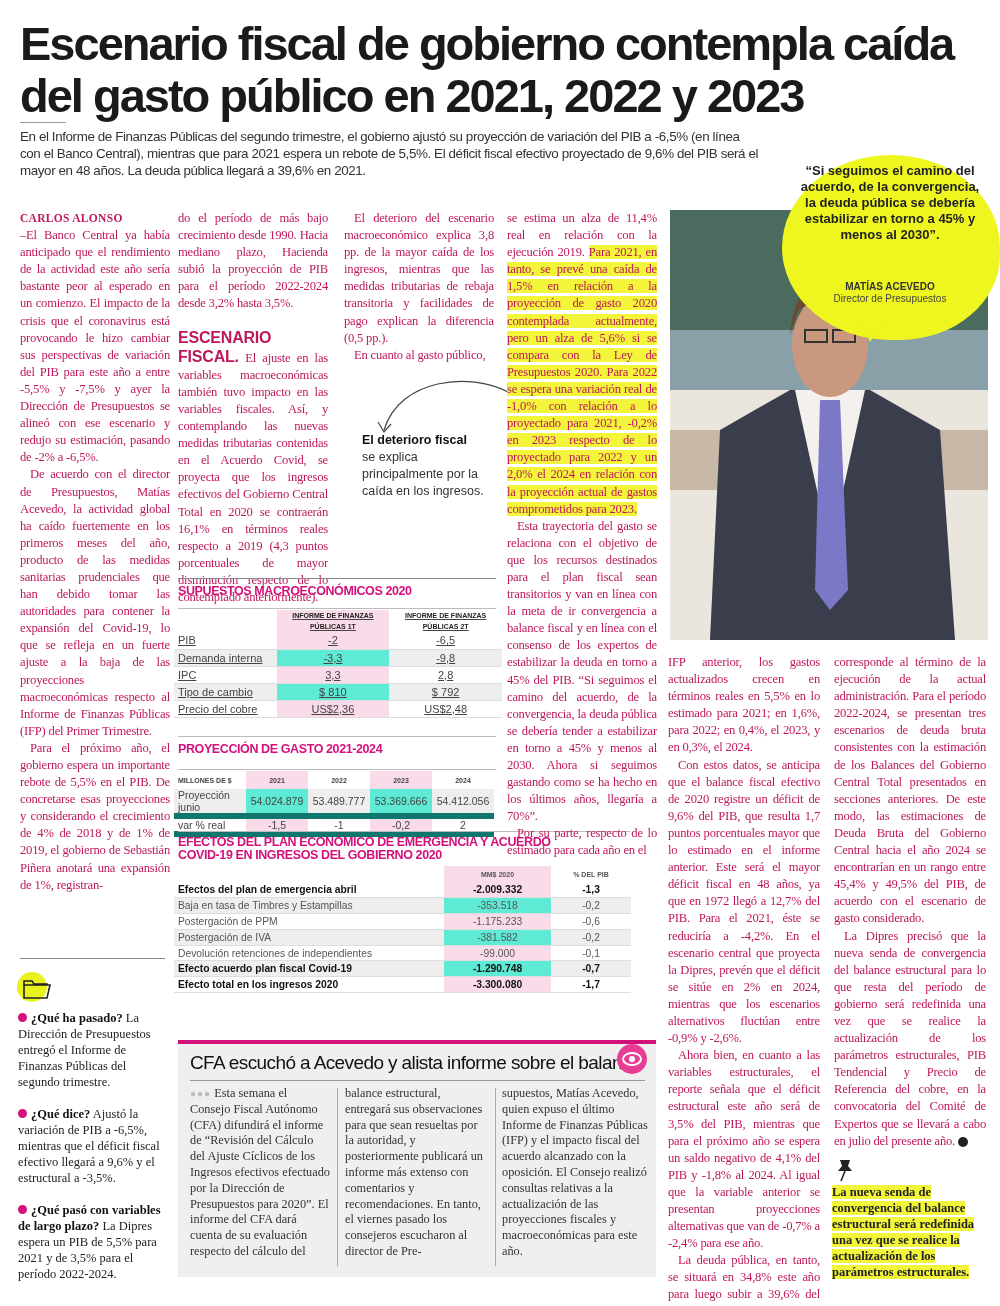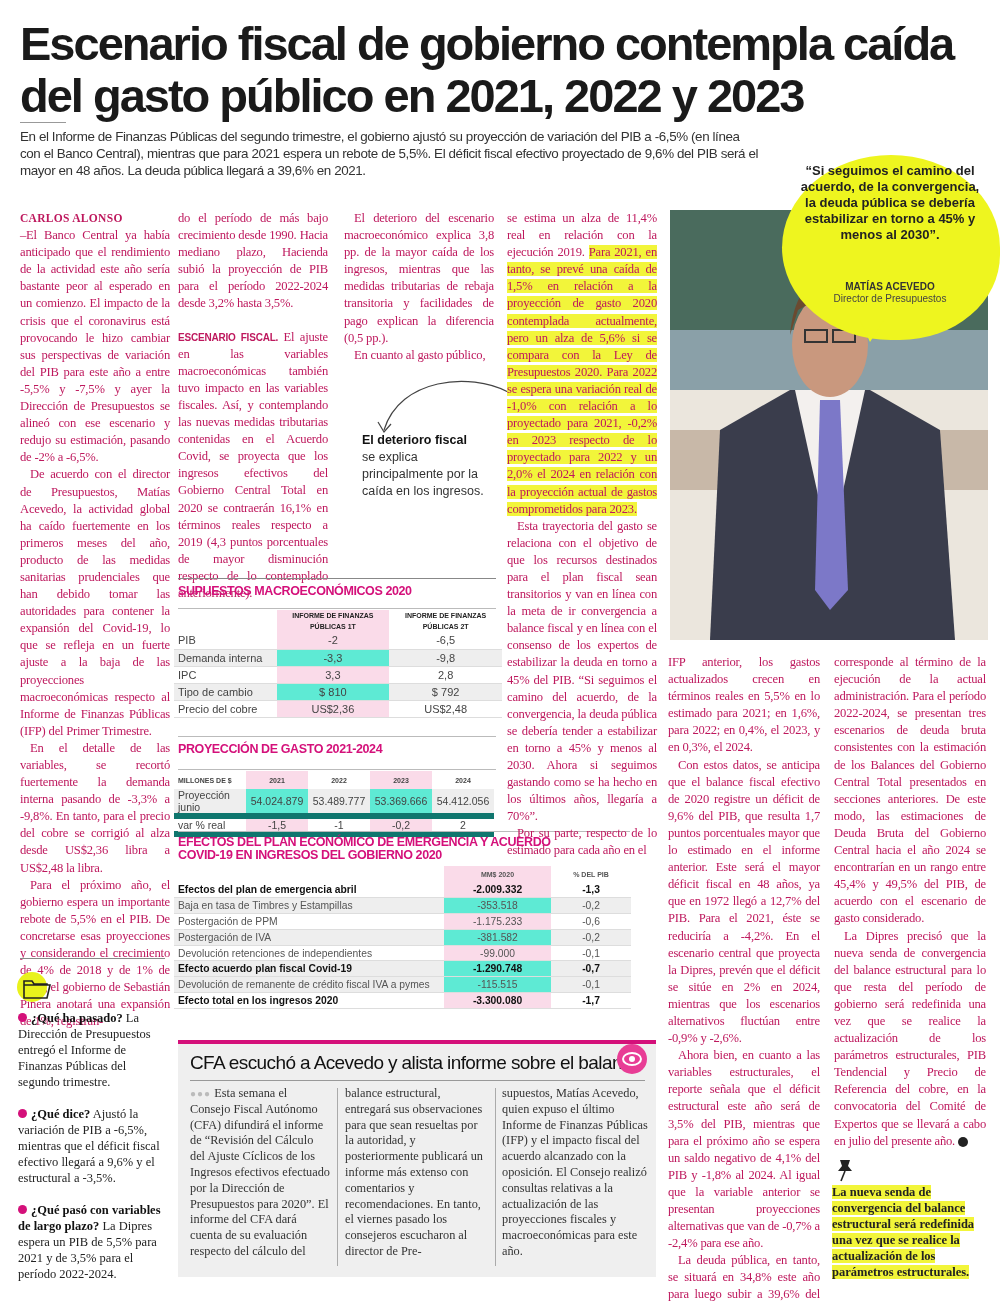--- a/index.html
+++ b/index.html
@@ -5,35 +5,35 @@
   * { box-sizing: border-box; margin: 0; padding: 0; }
   body { width: 1000px; height: 1306px; background: #fff; font-family: "Liberation Serif", serif; color: #222; position: relative; overflow: hidden; }
   .abs { position: absolute; }
   .headline { left: 20px; top: 18px; width: 960px; font-family: "Liberation Sans", sans-serif; font-weight: bold; font-size: 47px; line-height: 52px; letter-spacing: -2px; color: #1a1a1a; }
   .rule-short { left: 20px; top: 122px; width: 46px; height: 1px; background: #999; }
   .lead { left: 20px; top: 128px; width: 740px; font-family: "Liberation Sans", sans-serif; font-size: 13.4px; line-height: 17px; color: #333; letter-spacing: -0.4px; }
   .col { font-size: 12.6px; line-height: 17.1px; text-align: justify; color: #be185d; letter-spacing: -0.2px; }
   .col p { text-indent: 0; }
   .col p.ind { text-indent: 10px; }
   .byline { font-weight: bold; font-size: 11.5px; letter-spacing: 0.3px; }
-  .sub-head { font-family: "Liberation Sans", sans-serif; font-weight: bold; font-size: 10px; }
+  .sub-head { font-family: "Liberation Sans", sans-serif; font-weight: bold; font-size: 16px; }
   .hl { background: #f2f53a; }
   .sep { height: 1px; background: #888; }
   .aside-note { font-family: "Liberation Sans", sans-serif; font-size: 12.5px; line-height: 17px; color: #333; }
   .aside-note b { color: #111; }
   .bubble { left: 782px; top: 155px; width: 218px; height: 185px; background: #eef51f; border-radius: 50% 50% 46% 50%; }
   .bubble-tail { left: 860px; top: 320px; width: 0; height: 0; border-left: 10px solid transparent; border-right: 14px solid transparent; border-top: 22px solid #eef51f; }
   .quote { left: 795px; top: 163px; width: 190px; text-align: center; font-family: "Liberation Sans", sans-serif; font-weight: bold; font-size: 13px; line-height: 16px; color: #222; }
   .quote-name { left: 795px; top: 281px; width: 190px; text-align: center; font-family: "Liberation Sans", sans-serif; font-weight: bold; font-size: 10px; color: #333; }
   .quote-role { left: 795px; top: 293px; width: 190px; text-align: center; font-family: "Liberation Sans", sans-serif; font-size: 10px; color: #444; }
   .photo { left: 670px; top: 210px; width: 318px; height: 430px; overflow: hidden; background: linear-gradient(180deg,#3b5a4e 0%,#5d7a6a 22%,#8a9e8e 38%,#e9e6e0 55%,#ece7de 100%); }
   .tbl-title { font-family: "Liberation Sans", sans-serif; font-weight: bold; font-size: 12.5px; color: #d4107a; letter-spacing: -0.4px; }
   table { border-collapse: collapse; font-family: "Liberation Sans", sans-serif; }
   td, th { padding: 0 4px; }
-  .t1 { width: 328px; font-size: 11px; color: #444; }
+  .t1 { width: 328px; font-size: 11px; color: #444; text-decoration: underline; }
   .t1 th { font-size: 7px; font-weight: bold; color: #222; height: 22px; text-align: center; line-height: 11px; }
   .t1 td { height: 17px; border-bottom: 1px solid #ddd; }
   .t1 td.v { text-align: center; }
   .pinkcol { background: #fadbe9; }
   .shade td { background: #eeeeee; }
   .shade td.pinkcol { background: #5eead4; }
   .t2 { width: 320px; font-size: 10.5px; color: #444; }
   .t2 th { font-size: 7px; font-weight: bold; height: 18px; text-align: center; }
   .t2 th.l { text-align: left; }
   .t2 td { height: 16px; text-align: center; border-bottom: 6px solid #0f766e; }
@@ -59,21 +59,20 @@
 <body>
 
 <h1 class="abs headline">Escenario fiscal de gobierno contempla caída del gasto público en 2021, 2022 y 2023</h1>
 <div class="abs rule-short"></div>
 <p class="abs lead">En el Informe de Finanzas Públicas del segundo trimestre, el gobierno ajustó su proyección de variación del PIB a -6,5% (en línea con el Banco Central), mientras que para 2021 espera un rebote de 5,5%. El déficit fiscal efectivo proyectado de 9,6% del PIB será el mayor en 48 años. La deuda pública llegará a 39,6% en 2021.</p>
 
 <div class="abs col" style="left:20px; top:210px; width:150px;">
   <div class="byline">CARLOS ALONSO</div>
   <p>–El Banco Central ya había anticipado que el rendimiento de la actividad este año sería bastante peor al esperado en un comienzo. El impacto de la crisis que el coronavirus está provocando le hizo cambiar sus perspectivas de variación del PIB para este año a entre -5,5% y -7,5% y ayer la Dirección de Presupuestos se alineó con ese escenario y redujo su estimación, pasando de -2% a -6,5%.</p>
   <p class="ind">De acuerdo con el director de Presupuestos, Matías Acevedo, la actividad global ha caído fuertemente en los primeros meses del año, producto de las medidas sanitarias prudenciales que han debido tomar las autoridades para contener la expansión del Covid-19, lo que se refleja en un fuerte ajuste a la baja de las proyecciones macroeconómicas respecto al Informe de Finanzas Públicas (IFP) del Primer Trimestre.</p>
-  <p class="ind">En el detalle de las variables, se recortó fuertemente la demanda interna pasando de -3,3% a -9,8%. En tanto, para el precio del cobre se corrigió al alza desde US$2,36 libra a US$2,48 la libra.</p>
   <p class="ind">Para el próximo año, el gobierno espera un importante rebote de 5,5% en el PIB. De concretarse esas proyecciones y considerando el crecimiento de 4% de 2018 y de 1% de 2019, el gobierno de Sebastián Piñera anotará una expansión de 1%, registran-</p>
 </div>
 <div class="abs sep" style="left:20px; top:958px; width:145px;"></div>
 
 <div class="abs" style="left:17px; top:972px; width:30px; height:30px; border-radius:50%; background:#e9f21c;">
   <svg width="34" height="26" viewBox="0 0 34 26" style="position:absolute; left:4px; top:4px;">
       <path d="M3 9 L3 22 L26 22 L29 9 Z M3 9 L3 5 L11 5 L13 8 L26 8 L26 9" fill="none" stroke="#222" stroke-width="1.6"></path>
     </svg>
 </div>
 <div class="abs sidebar-q" style="left:18px; top:1010px; width:150px;">
@@ -200,25 +199,20 @@
       </tr>
   <tr>
         <td>Devolución retenciones de independientes</td>
         <td class="v pinkcol">-99.000</td>
         <td class="v">-0,1</td>
       </tr>
   <tr class="bold shade">
         <td>Efecto acuerdo plan fiscal Covid-19</td>
         <td class="v pinkcol">-1.290.748</td>
         <td class="v">-0,7</td>
-      </tr>
-  <tr class="shade">
-        <td>Devolución de remanente de crédito fiscal IVA a pymes</td>
-        <td class="v pinkcol">-115.515</td>
-        <td class="v">-0,1</td>
       </tr>
   <tr class="bold">
         <td>Efecto total en los ingresos 2020</td>
         <td class="v pinkcol">-3.300.080</td>
         <td class="v">-1,7</td>
       </tr>
 </tbody>
   </table>
 
 <div class="abs col" style="left:507px; top:210px; width:150px;">

